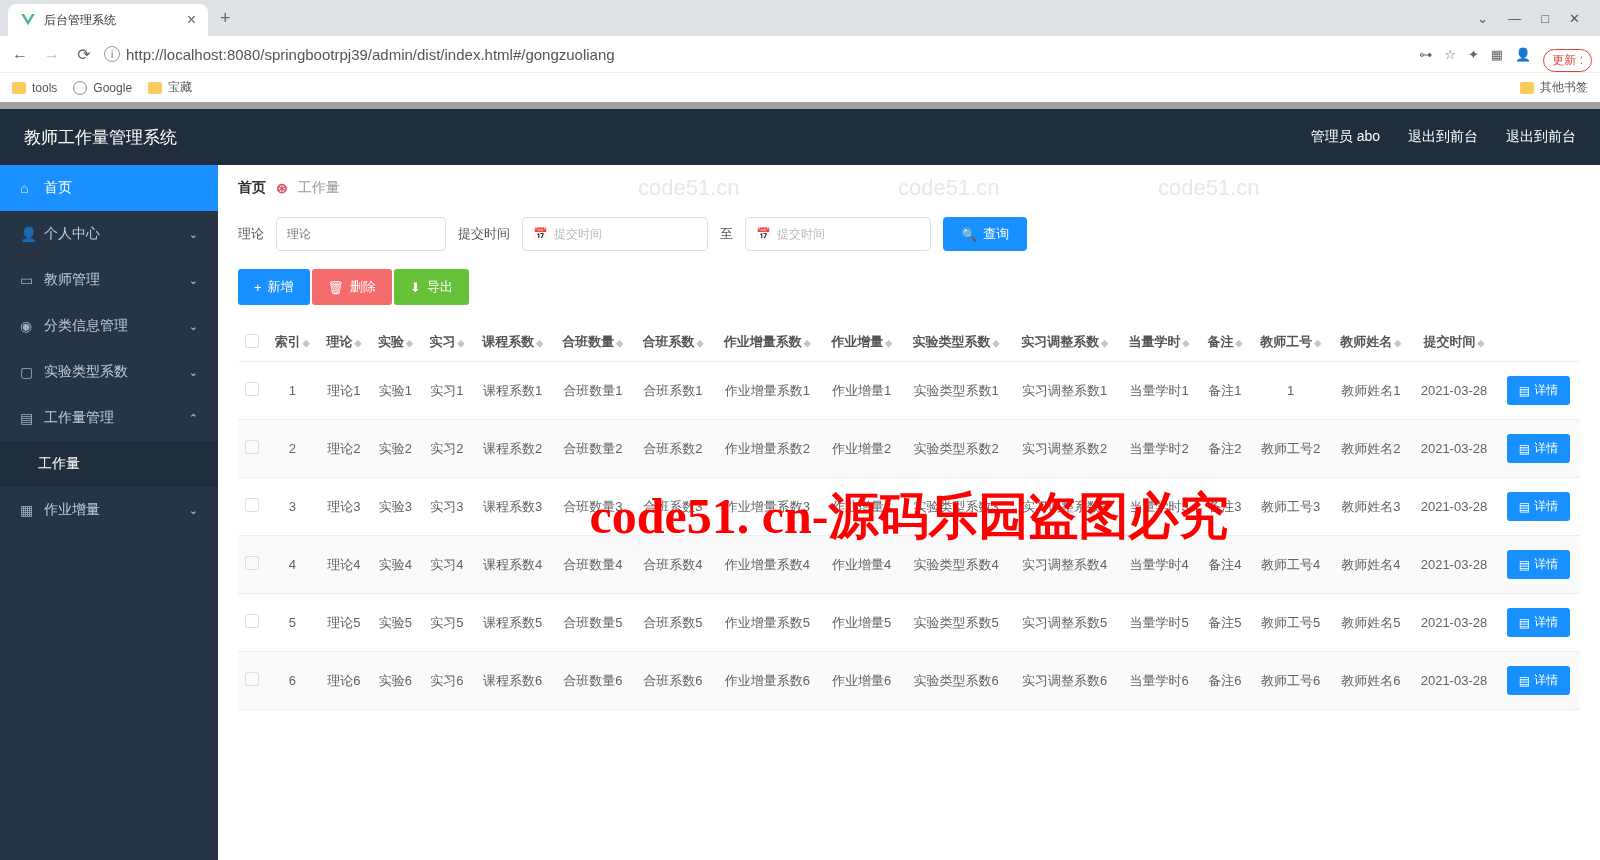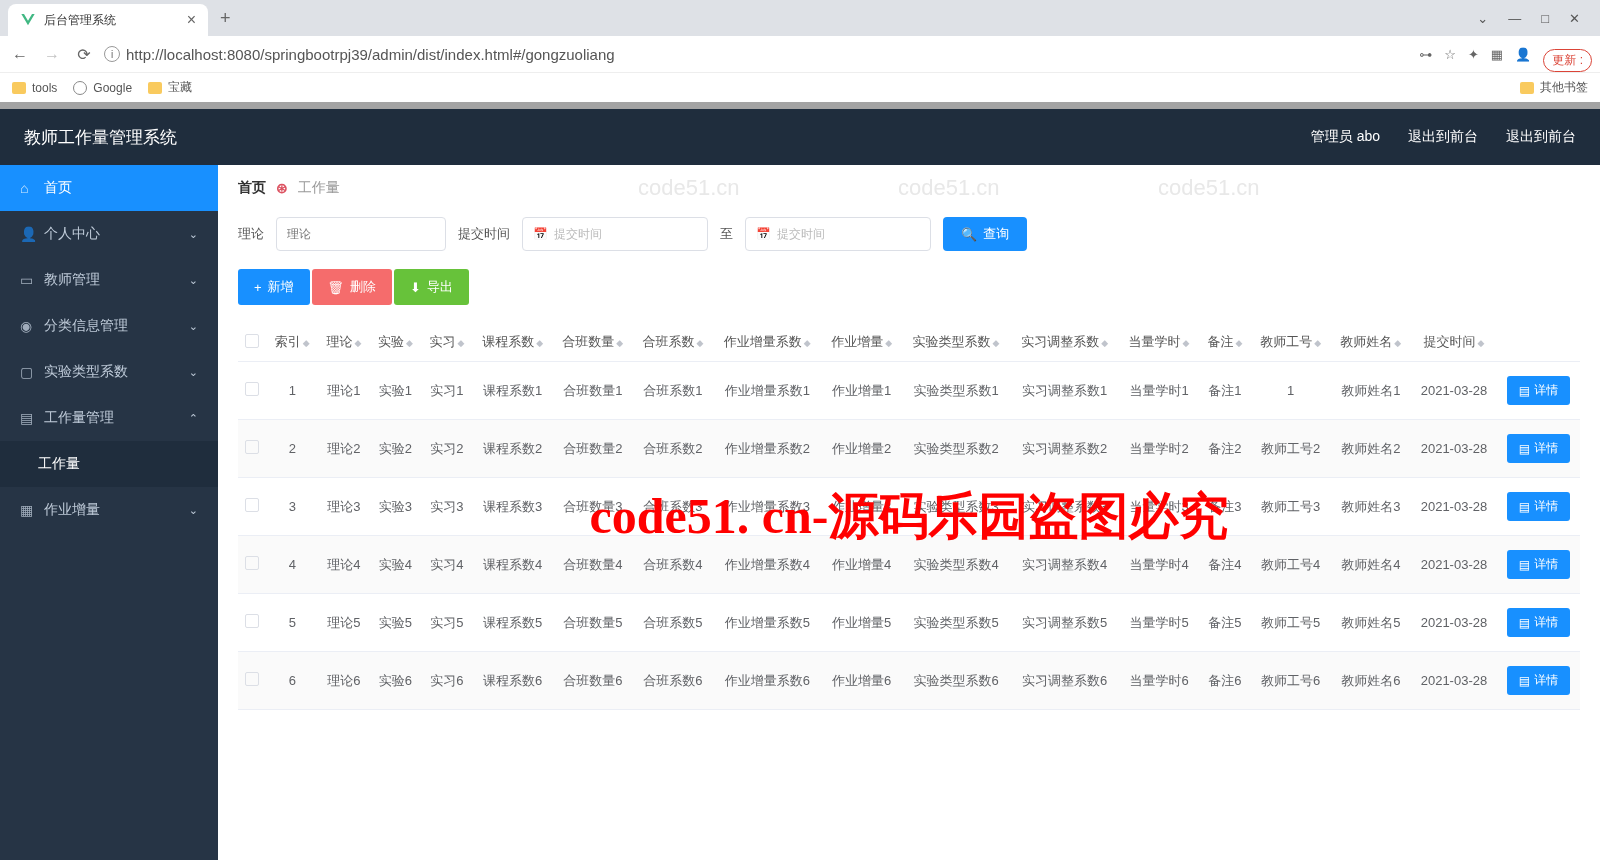--- a/index.html
+++ b/index.html
@@ -60,21 +60,21 @@
 .date-icon { color: #bbb; }
 .query-btn { height: 34px; background: #1890ff; color: #fff; border: none; border-radius: 4px; padding: 0 18px; cursor: pointer; display: flex; align-items: center; gap: 6px; font-size: 13px; }
 
 .action-row { display: flex; gap: 2px; margin-bottom: 18px; }
 .action-btn { height: 36px; padding: 0 16px; border: none; color: #fff; cursor: pointer; display: flex; align-items: center; gap: 6px; font-size: 13px; border-radius: 3px; }
 .btn-add { background: #1890ff; }
 .btn-del { background: #f56c6c; }
 .btn-export { background: #67c23a; }
 
 .data-table { width: 100%; border-collapse: collapse; }
-.data-table th { background: #fff; padding: 10px 6px; font-size: 13px; color: #555; font-weight: normal; border-bottom: 1px solid #ebeef5; text-align: center; }
+.data-table th { background: #fff; padding: 10px 6px; font-size: 13px; color: #555; font-weight: bold; border-bottom: 1px solid #ebeef5; text-align: center; }
 .data-table th .sort { color: #c0c4cc; font-size: 9px; margin-left: 2px; }
 .data-table td { padding: 14px 6px; font-size: 13px; color: #606266; border-bottom: 1px solid #ebeef5; text-align: center; }
 .data-table tr:nth-child(even) td { background: #fafafa; }
 .checkbox { width: 14px; height: 14px; border: 1px solid #dcdfe6; border-radius: 2px; display: inline-block; cursor: pointer; }
 .detail-btn { background: #1890ff; color: #fff; border: none; padding: 6px 12px; border-radius: 3px; cursor: pointer; font-size: 12px; display: inline-flex; align-items: center; gap: 4px; }
 
 .watermark { position: absolute; top: 50%; left: 50%; transform: translate(-50%, -50%); font-size: 50px; color: #ff0000; font-weight: bold; pointer-events: none; z-index: 10; white-space: nowrap; font-family: SimSun, serif; }
 .wm-bg { position: absolute; color: #e8e8e8; font-size: 22px; pointer-events: none; z-index: 0; font-family: Arial; }
 </style>
 </head>

